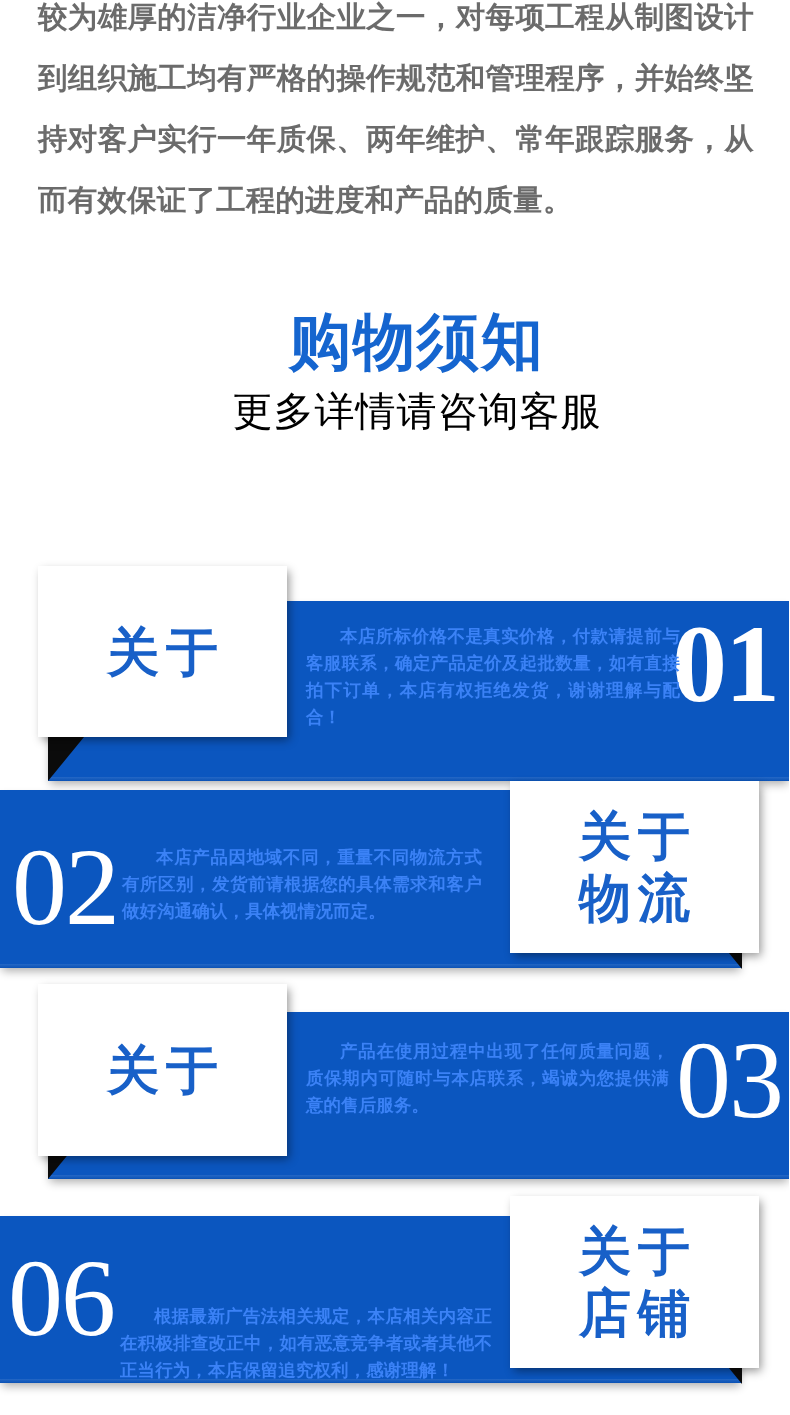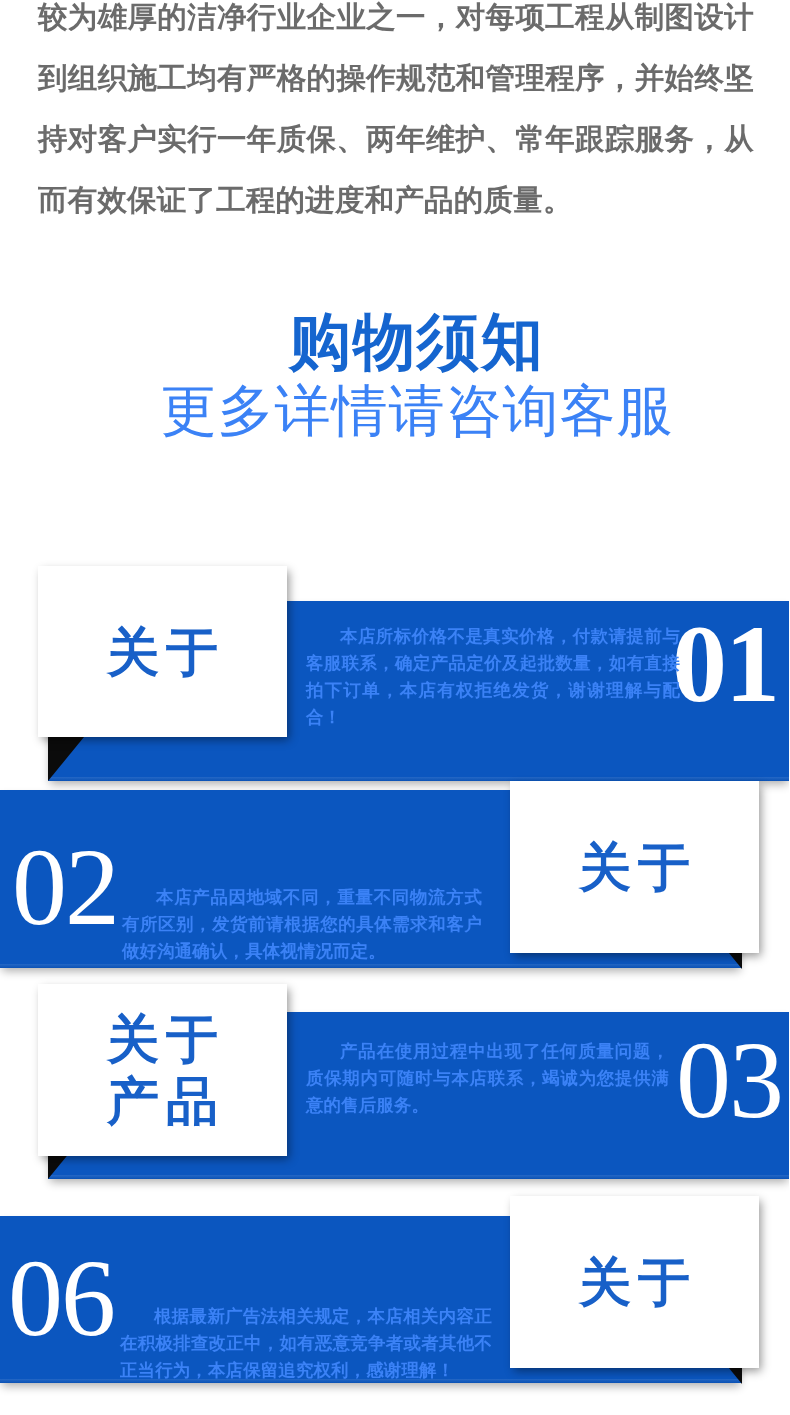--- a/index.html
+++ b/index.html
@@ -45,24 +45,24 @@
   }
   .heading-main {
     font-size: 62px;
     line-height: 72px;
     font-weight: 700;
     color: #1565cf;
     letter-spacing: 2px;
   }
   .heading-sub {
     margin-top: 6px;
-    font-size: 56px;
+    font-size: 40px;
     line-height: 54px;
     font-weight: 400;
-    color: #3b82f6;
+    color: #000000;
     letter-spacing: 1px;
   }
 
   
   .card { position: absolute; }
 
   
   .bar {
     position: absolute;
     background: #0b56bf;
@@ -158,39 +158,40 @@
     <div class="numeral" style="left:672px; top:609px;font-weight:bold;">01</div>
 
     <div class="copy" style="left:306px; top:623px; width:374px;">本店所标价格不是真实价格，付款请提前与客服联系，确定产品定价及起批数量，如有直接拍下订单，本店有权拒绝发货，谢谢理解与配合！</div>
   </div>
 
   <div class="card">
     <div class="bar" style="left:0px; top:790px; width:742px; height:178px;"></div>
     <div class="fold fold-right" style="left:706px; top:925px;"></div>
     <div class="plate" style="left:510px; top:781px; width:249px; height:172px;">
       <div class="plate-line">关于</div>
+      <div class="plate-line">物流</div>
     </div>
     <div class="numeral" style="left:12px; top:832px;">02</div>
-    <div class="copy" style="left:122px; top:884px; width:360px;">本店产品因地域不同，重量不同物流方式有所区别，发货前请根据您的具体需求和客户做好沟通确认，具体视情况而定。</div>
+    <div class="copy" style="left:122px; top:844px; width:360px;">本店产品因地域不同，重量不同物流方式有所区别，发货前请根据您的具体需求和客户做好沟通确认，具体视情况而定。</div>
   </div>
 
   <div class="card">
     <div class="bar" style="left:48px; top:1012px; width:742px; height:167px;"></div>
     <div class="fold fold-left" style="left:48px; top:1135px;"></div>
     <div class="plate" style="left:38px; top:984px; width:249px; height:172px;">
       <div class="plate-line">关于</div>
-      <div class="plate-line">产品</div>
     </div>
     <div class="numeral" style="left:676px; top:1025px;">03</div>
     <div class="copy" style="left:306px; top:1038px; width:363px;">产品在使用过程中出现了任何质量问题，质保期内可随时与本店联系，竭诚为您提供满意的售后服务。</div>
   </div>
 
   <div class="card">
     <div class="bar" style="left:0px; top:1216px; width:742px; height:167px;"></div>
     <div class="fold fold-right" style="left:706px; top:1340px;"></div>
     <div class="plate" style="left:510px; top:1196px; width:249px; height:172px;">
       <div class="plate-line">关于</div>
+      <div class="plate-line">店铺</div>
     </div>
     <div class="numeral" style="left:8px; top:1243px;">06</div>
     <div class="copy" style="left:120px; top:1255px; width:372px;margin-top:48px;">根据最新广告法相关规定，本店相关内容正在积极排查改正中，如有恶意竞争者或者其他不正当行为，本店保留追究权利，感谢理解！</div>
   </div>
 
 </div>
 
 </body></html>

